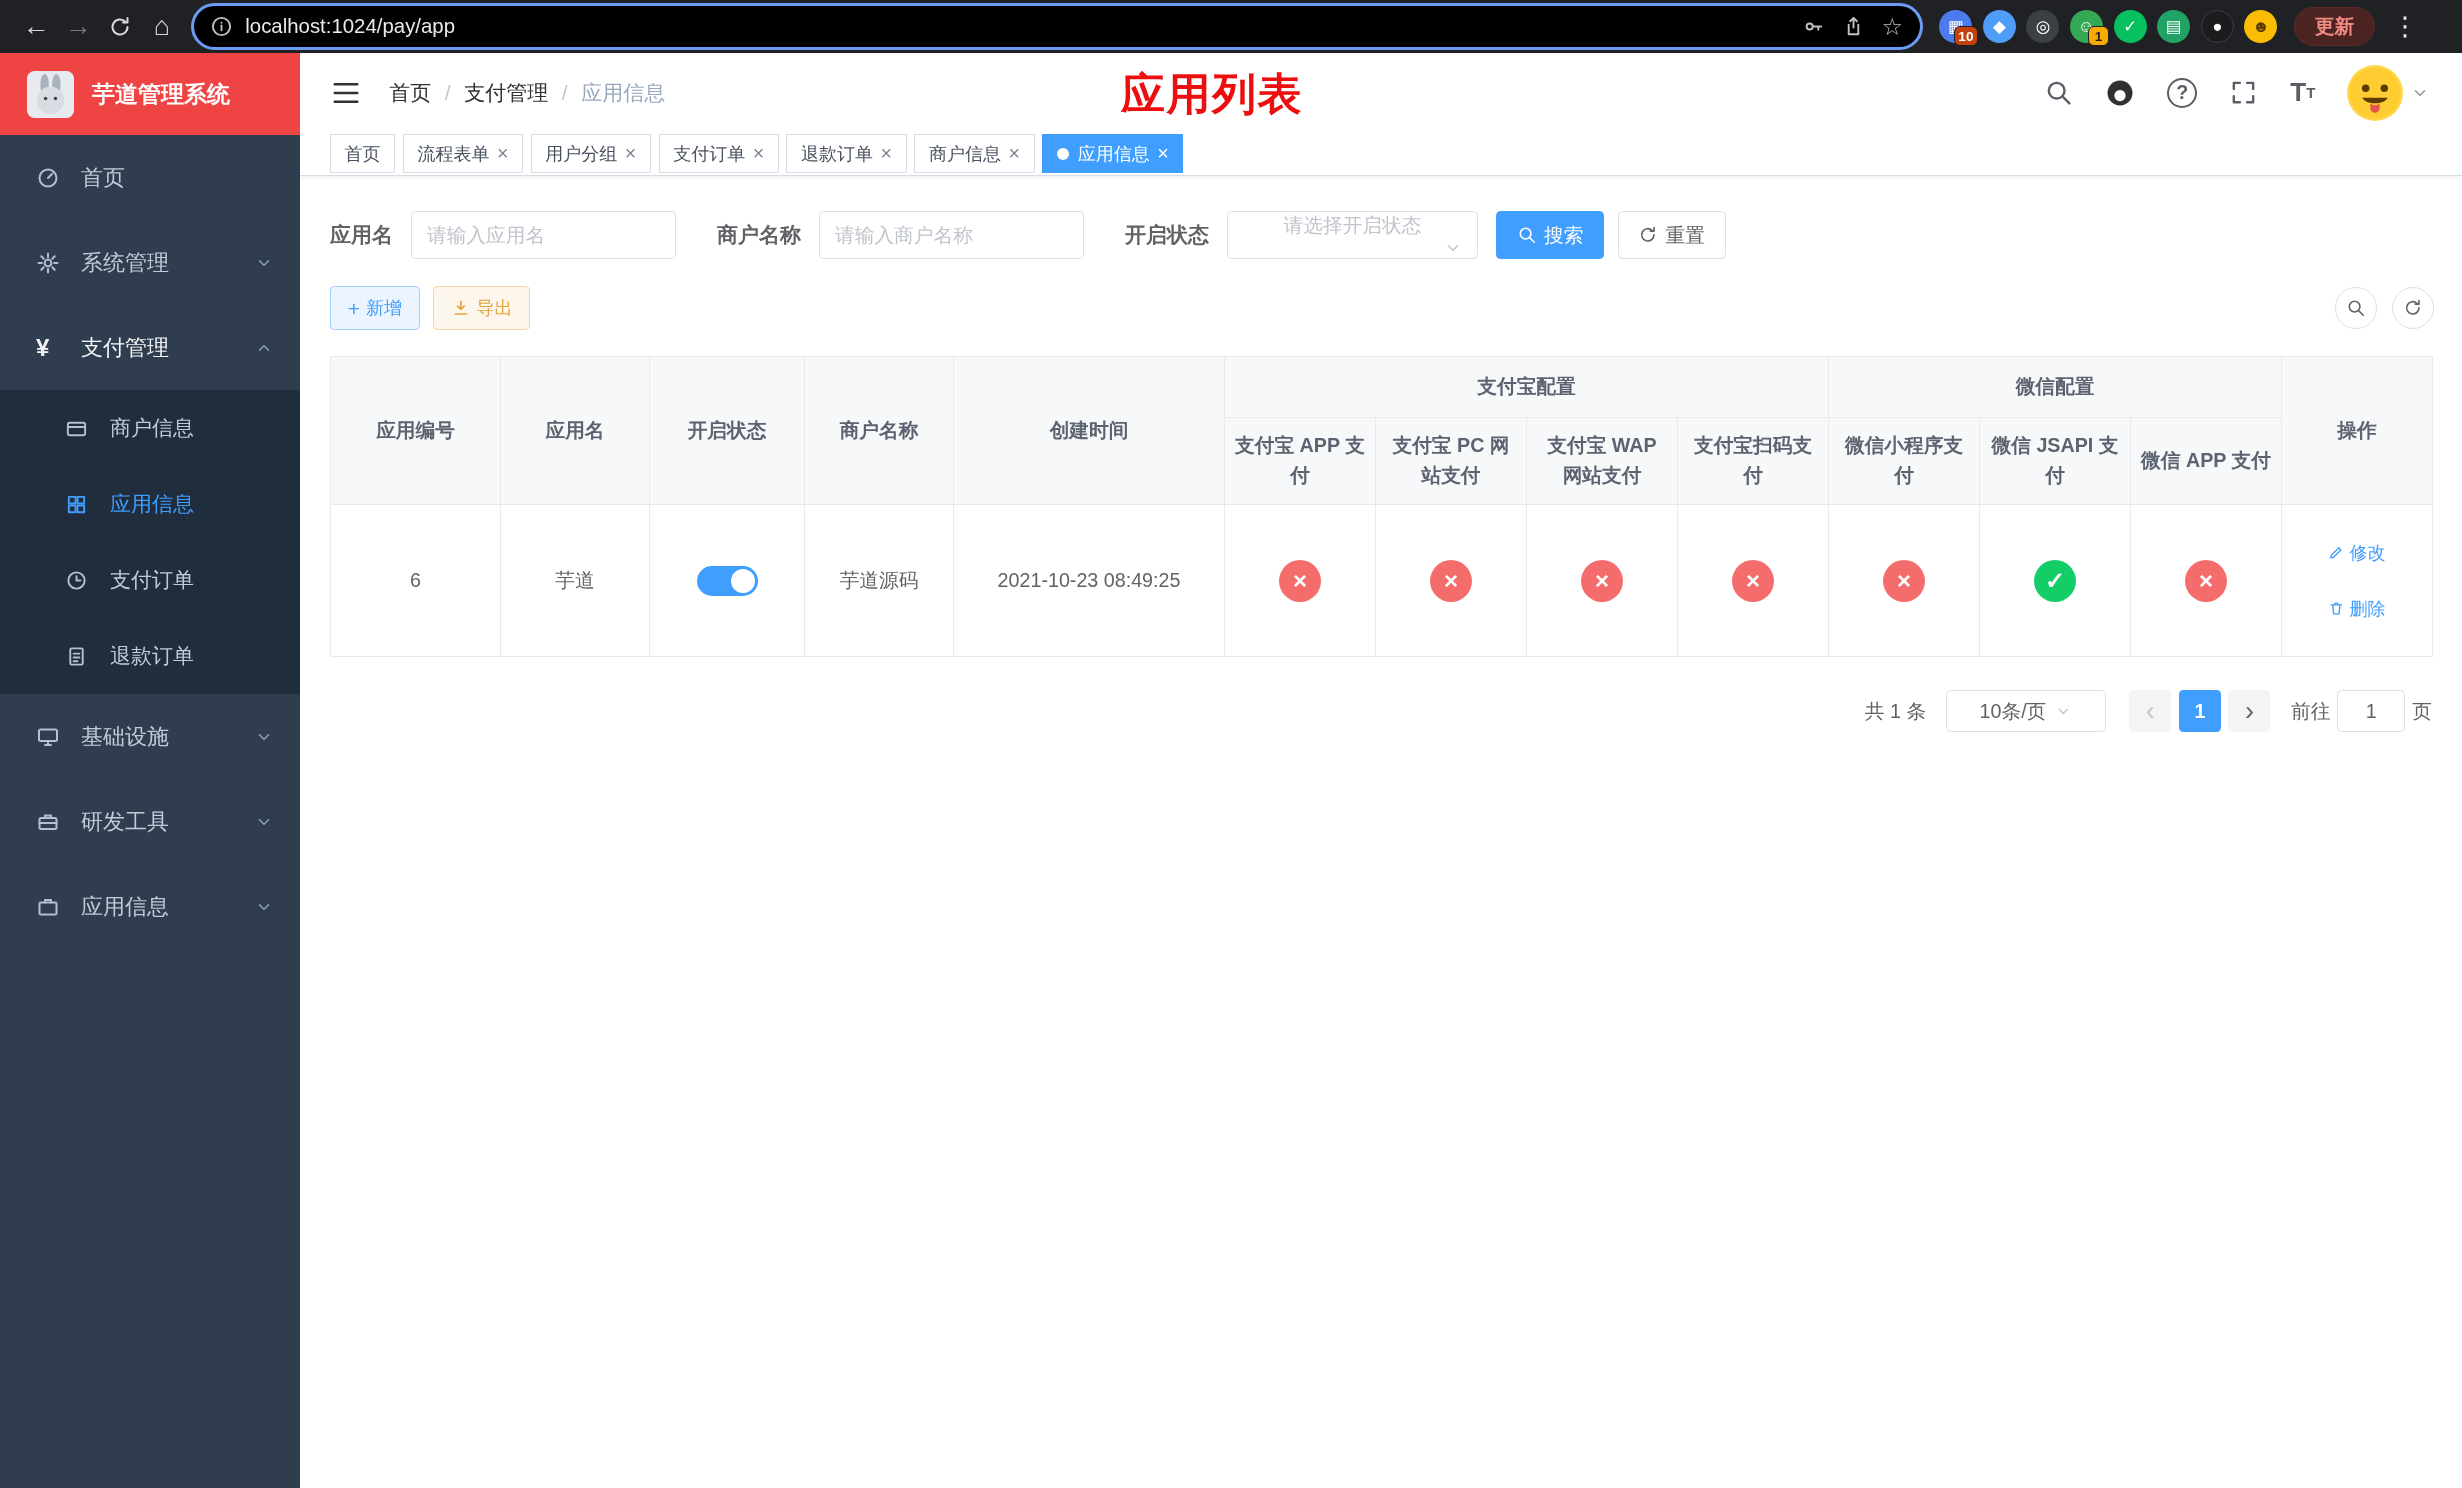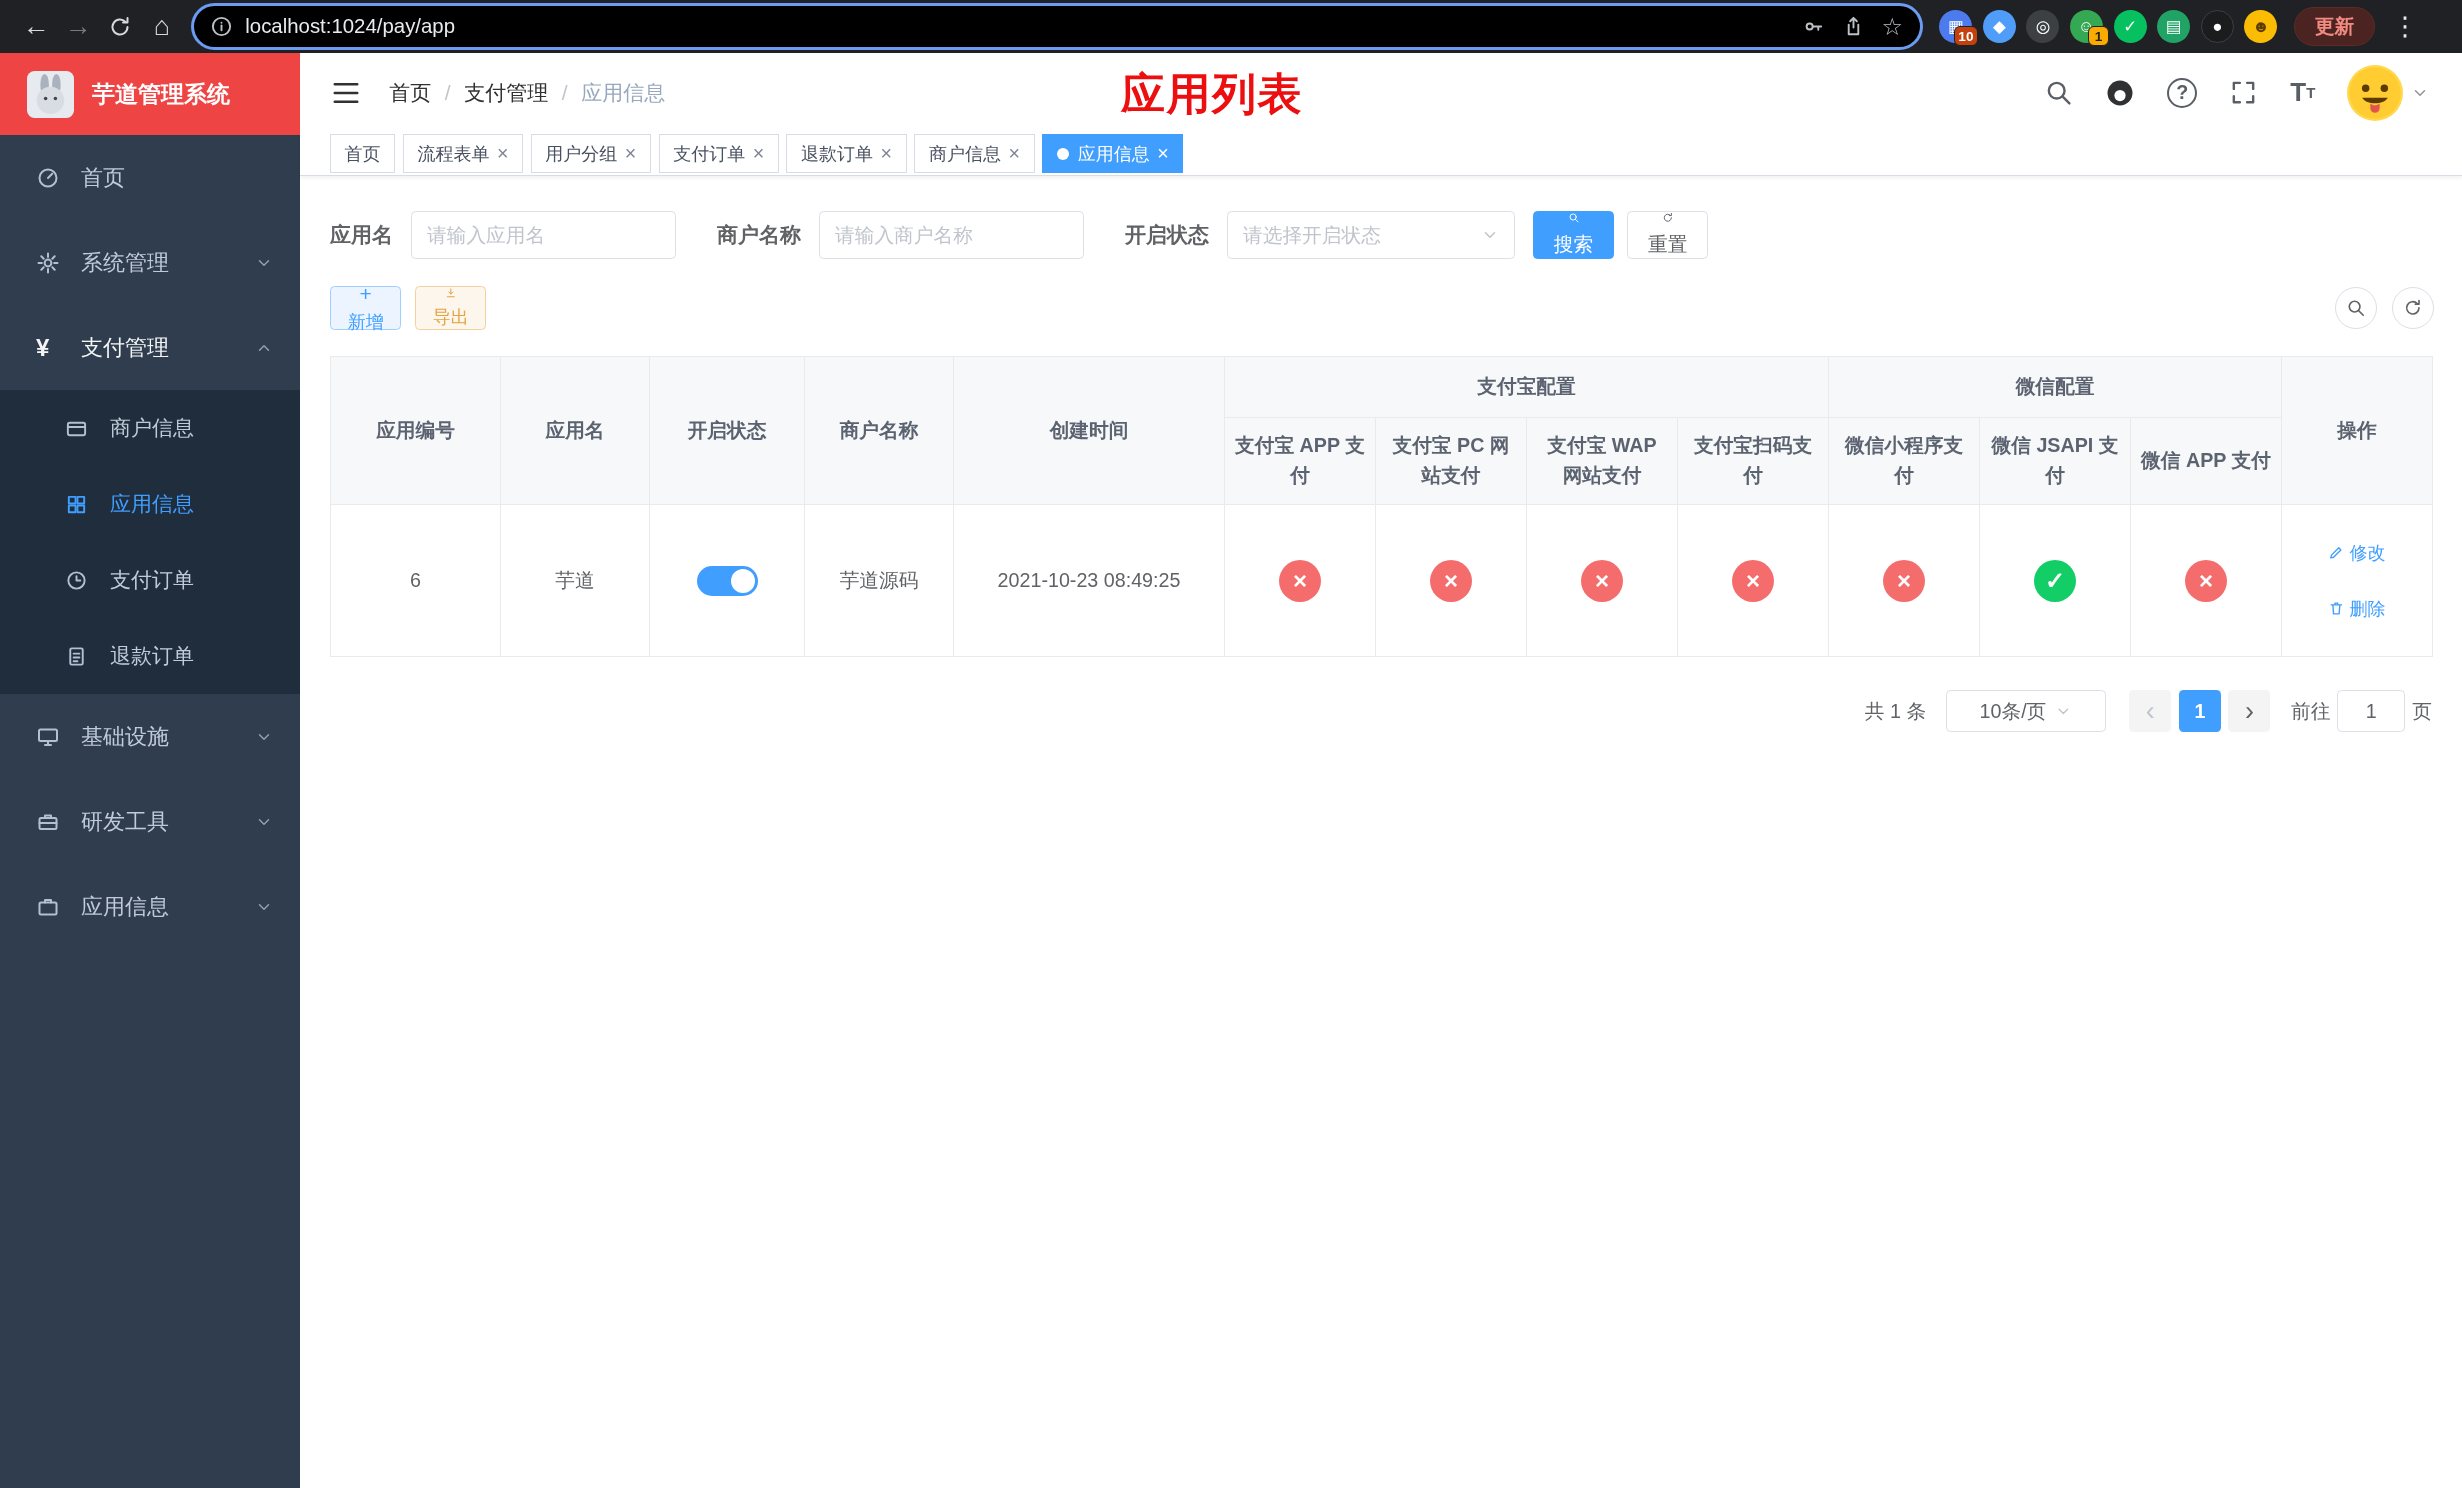--- a/index.html
+++ b/index.html
@@ -107,28 +107,28 @@
   .filters { display:flex; align-items:center; margin-bottom:27px; }
   .f-label { font-size:21px; font-weight:700; color:#606266; margin-right:18px; white-space:nowrap; }
   .f-input {
     width:265px; height:48px; border:0.8px solid #dcdfe6; border-radius:4.5px;
     font-size:19.7px; color:#606266; padding:0 15px; outline:none; background:#fff;
     font-family:"Liberation Sans", sans-serif;
   }
   .f-input::placeholder { color:#c0c4cc; }
   .f-group { display:flex; align-items:center; margin-right:41px; }
   .f-select {
-    width:288px; height:48px; border:0.8px solid #dcdfe6; border-radius:4.5px; background:#fff;
-    display:flex; align-items:center; padding:0 15px; font-size:19.7px; color:#c0c4cc; cursor:pointer;
+    width:251px; height:48px; border:0.8px solid #dcdfe6; border-radius:4.5px; background:#fff;
+    display:flex; align-items:center; padding:0 15px; font-size:19.7px; color:#c0c4cc; cursor:pointer;flex-direction:column;
   }
   .f-select .caret { margin-left:auto; color:#c0c4cc; display:flex; }
   .btn {
     display:inline-flex; align-items:center; justify-content:center; gap:7.6px;
     height:48px; padding:0 19.7px; border-radius:4.5px; font-size:19.7px; cursor:pointer; border:0.8px solid transparent;
-    white-space:nowrap; font-family:"Liberation Sans", sans-serif;flex-direction:column;
+    white-space:nowrap; font-family:"Liberation Sans", sans-serif;
   }
   .btn-primary { background:#409eff; color:#fff; border-color:#409eff; margin-left:18px; }
   .btn-default { background:#fff; color:#606266; border-color:#dcdfe6; margin-left:13.6px; }
 
   
   .toolbar { display:flex; align-items:center; margin-bottom:26px; }
   .btn-sm { height:44px; padding:0 16.7px; font-size:18px; gap:6px; }
   .btn-add { background:#ecf5ff; color:#409eff; border-color:#a0cfff; margin-left:0; }
   .btn-export { background:#fdf6ec; color:#e6a23c; border-color:#f3d19e; margin-left:13.6px; }
   .tool-right { margin-left:auto; display:flex; align-items:center; gap:15px; }

